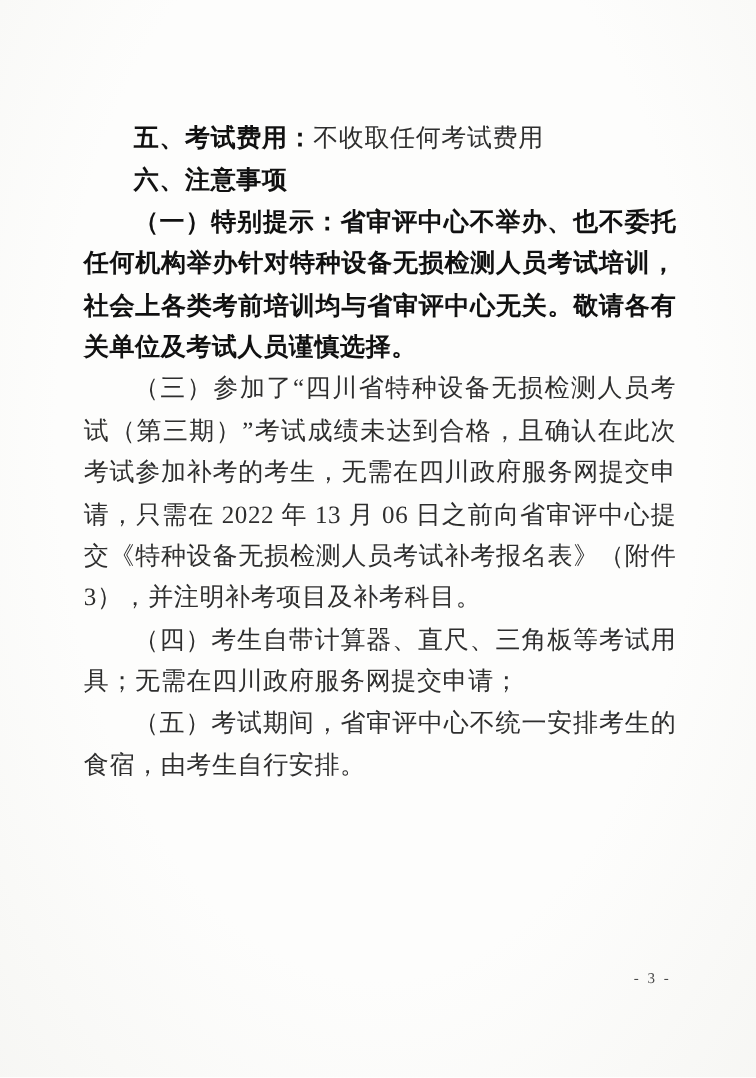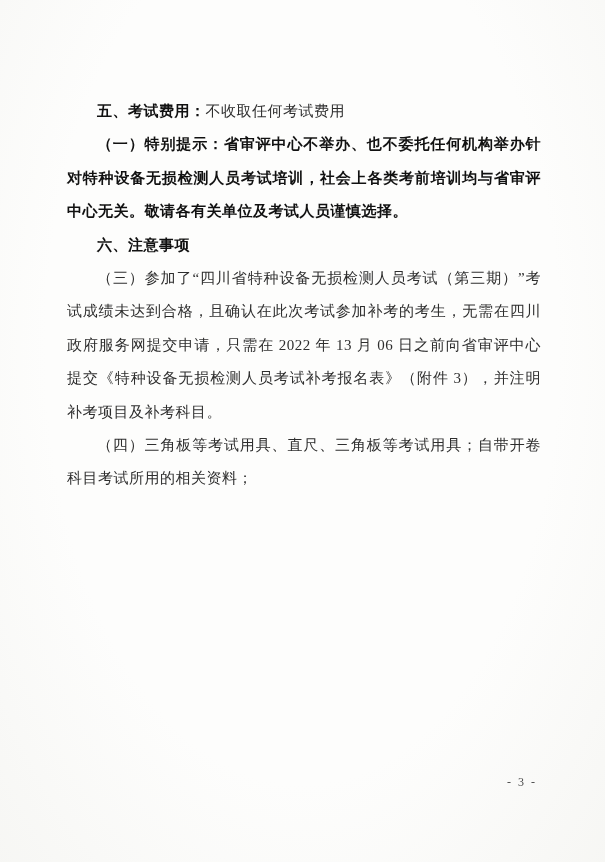--- a/index.html
+++ b/index.html
@@ -14,21 +14,21 @@
     background: #fdfdfc;
     background-image: radial-gradient(ellipse at 50% 40%, rgba(255,255,255,0) 60%, rgba(240,240,236,0.5) 100%);
     overflow: hidden;
     font-family: "Liberation Serif", "DejaVu Serif", serif;
   }
   .content {
     position: absolute;
     left: 67px;
     top: 95px;
     width: 474px;
-    font-size: 15px;
+    font-size: 20px;
     line-height: 33.4px;
     color: #2e2e2e;
     text-align: justify;
     letter-spacing: 0.5px;
   }
   .content p {
     margin: 0;
     padding: 0;
     text-indent: 2em;
   }
@@ -47,27 +47,28 @@
   }
 </style>
 </head>
 <body>
 
 <div class="page">
   <div class="content">
 
     <p><span class="bold">五、考试费用：</span><span>不收取任何考试费用</span></p>
 
+    <p class="bold">六、注意事项</p>
+
     <p class="bold">（一）特别提示：省审评中心不举办、也不委托任何机构举办针对特种设备无损检测人员考试培训，社会上各类考前培训均与省审评中心无关。敬请各有关单位及考试人员谨慎选择。</p>
-
-    <p class="bold">六、注意事项</p>
 
 
     <p>（三）参加了“四川省特种设备无损检测人员考试（第三期）”考试成绩未达到合格，且确认在此次考试参加补考的考生，无需在四川政府服务网提交申请，只需在 2022 年 13 月 06 日之前向省审评中心提交《特种设备无损检测人员考试补考报名表》（附件 3），并注明补考项目及补考科目。</p>
 
-    <p>（四）三角板等考试用具、直尺、三角板等考试用具；自带开卷科目考试所用的相关资料；</p>
+    <p>（四）考生自带计算器、直尺、三角板等考试用具；无需在四川政府服务网提交申请；</p>
 
+    <p>（五）考试期间，省审评中心不统一安排考生的食宿，由考生自行安排。</p>
 
 
   </div>
 
   <div class="page-number">- 3 -</div>
 </div>
 
 </body></html>

